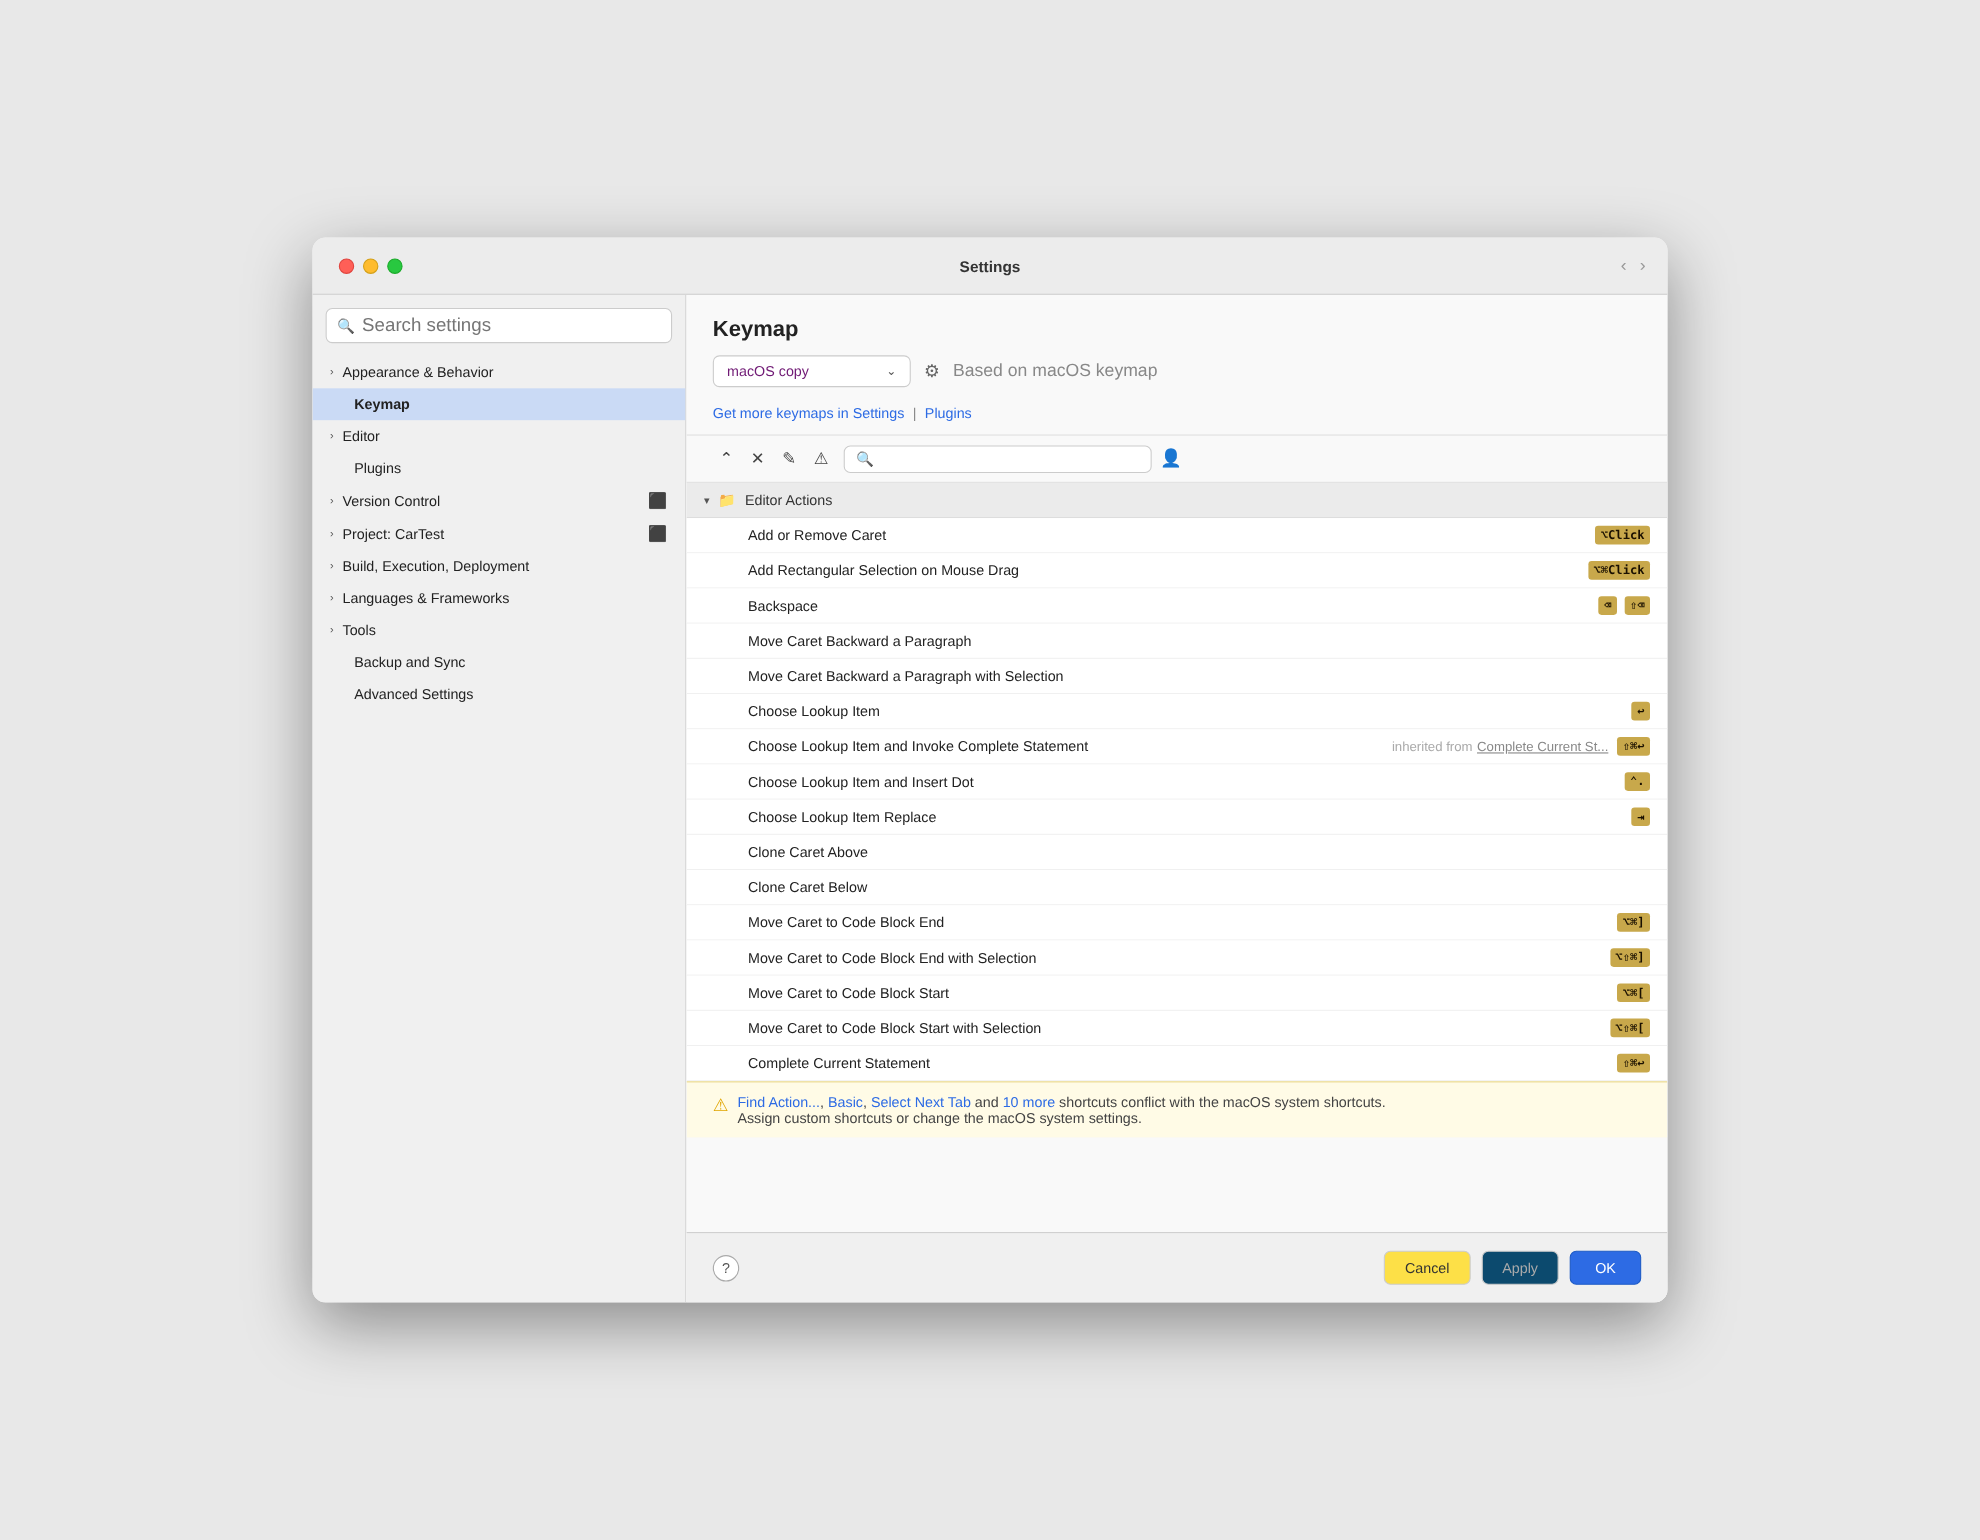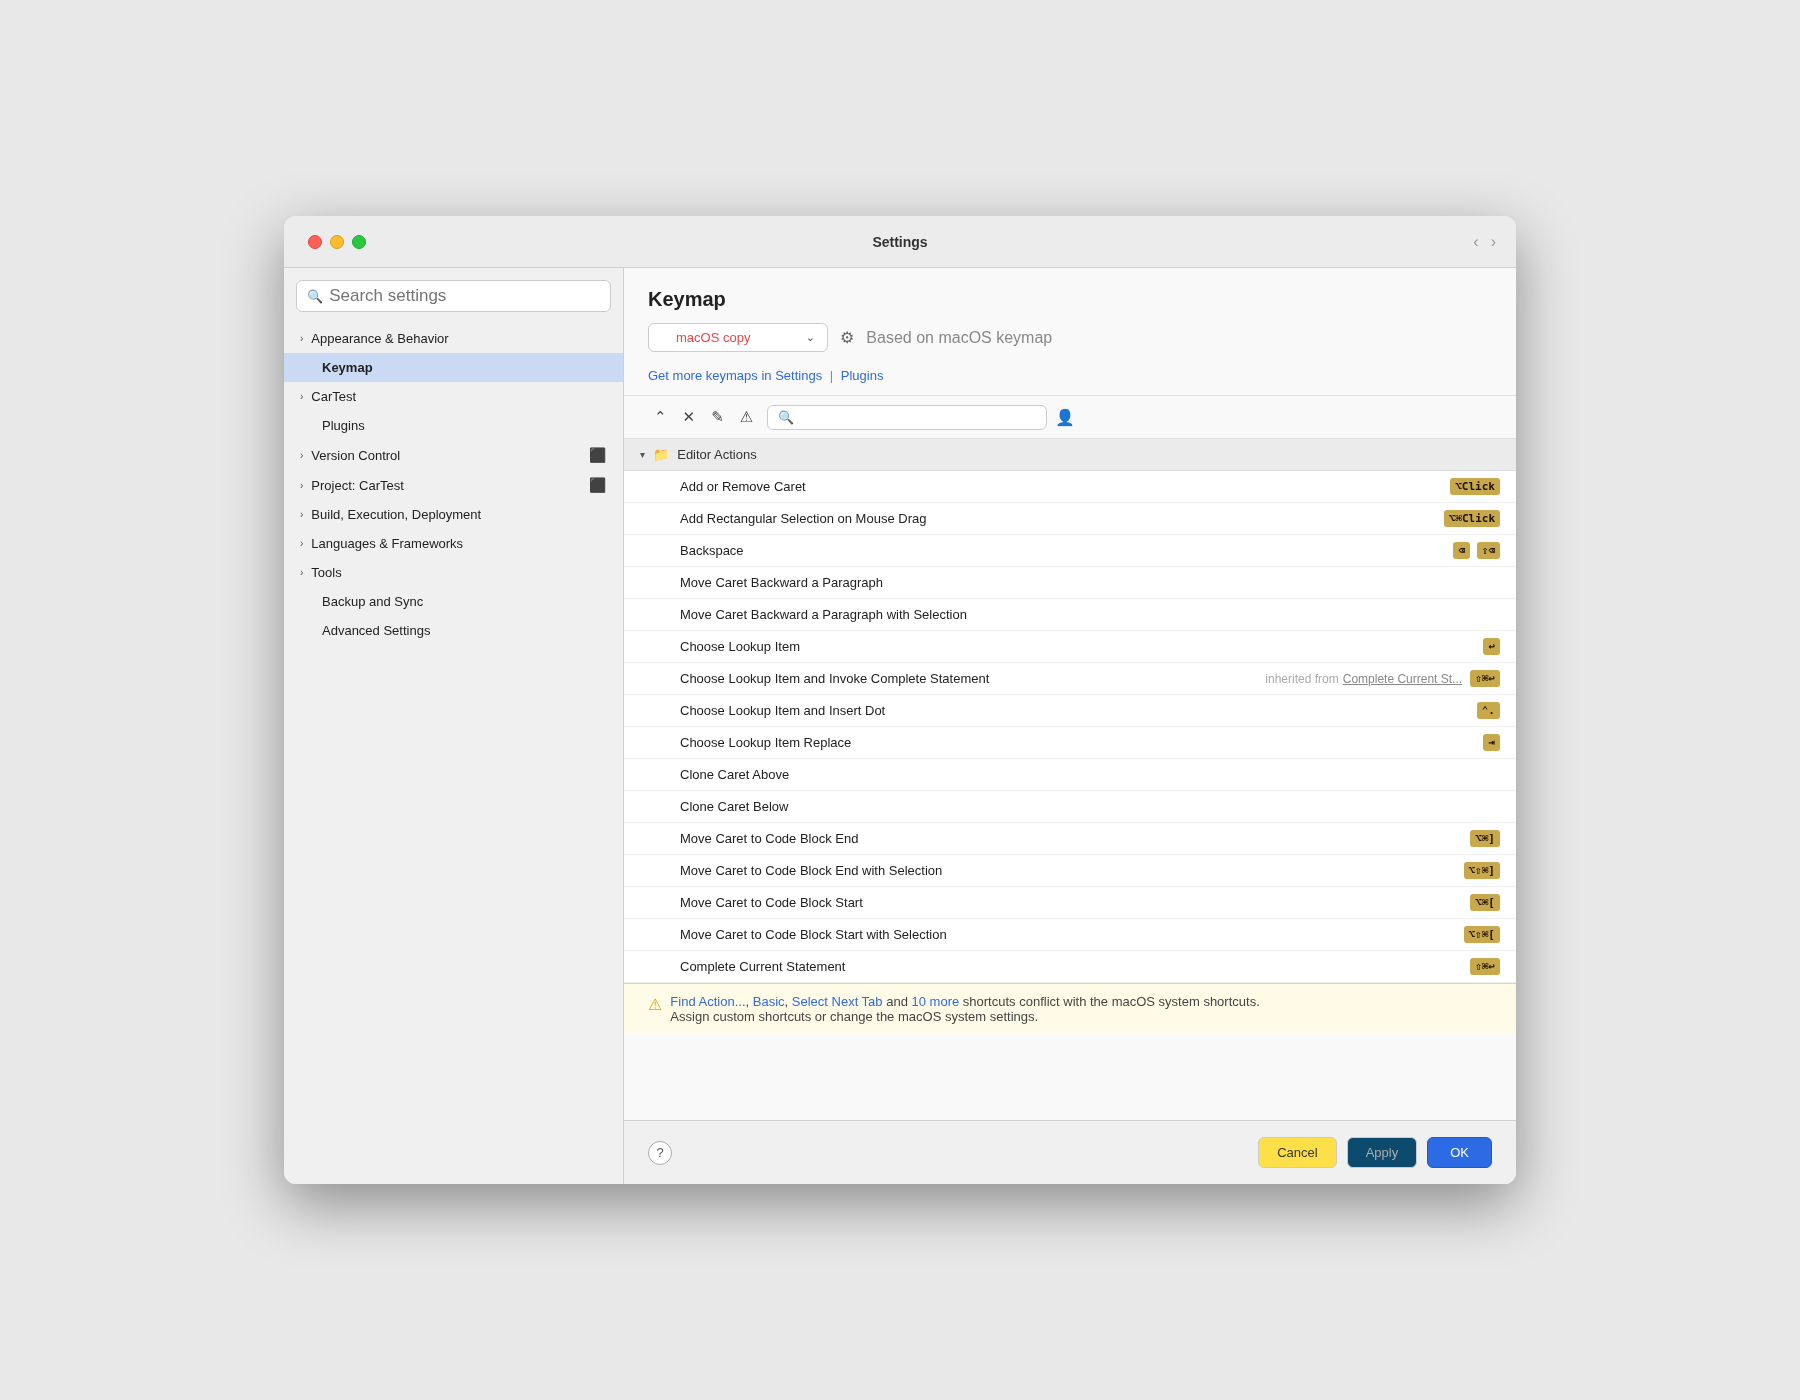--- a/index.html
+++ b/index.html
@@ -137,23 +137,22 @@
       background: white;
       border: 1px solid #ccc;
       border-radius: 6px;
       padding: 6px 12px;
       gap: 8px;
       cursor: pointer;
       min-width: 180px;
     }
     .keymap-dropdown-label {
       font-size: 13px;
-      color: #ef4444;
+      color: #701a75;
       flex: 1;
-      margin-left: 15px;
     }
     .dropdown-arrow {
       color: #555;
       font-size: 11px;
     }
     .gear-icon {
       color: #666;
       font-size: 16px;
       cursor: pointer;
     }
@@ -405,21 +404,21 @@
         <span class="sidebar-item-label">Appearance &amp; Behavior</span>
       </div>
 
       <div class="sidebar-item active">
         <span style="width:16px;display:inline-block;"></span>
         <span class="sidebar-item-label">Keymap</span>
       </div>
 
       <div class="sidebar-item">
         <span class="chevron">›</span>
-        <span class="sidebar-item-label">CarTest</span>
+        <span class="sidebar-item-label">Editor</span>
       </div>
 
       <div class="sidebar-item">
         <span style="width:16px;display:inline-block;"></span>
         <span class="sidebar-item-label">Plugins</span>
       </div>
 
       <div class="sidebar-item">
         <span class="chevron">›</span>
         <span class="sidebar-item-label">Version Control</span>

